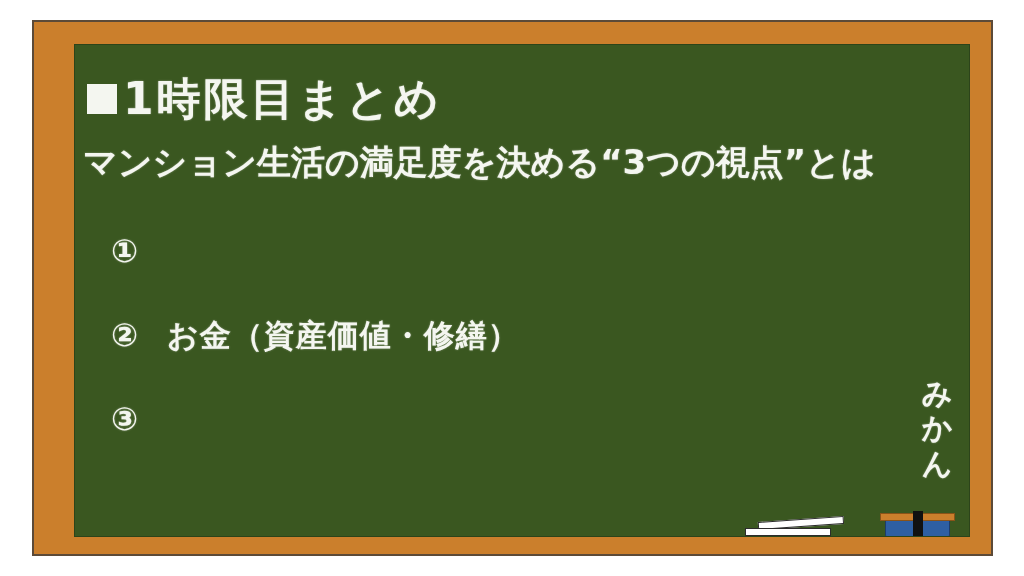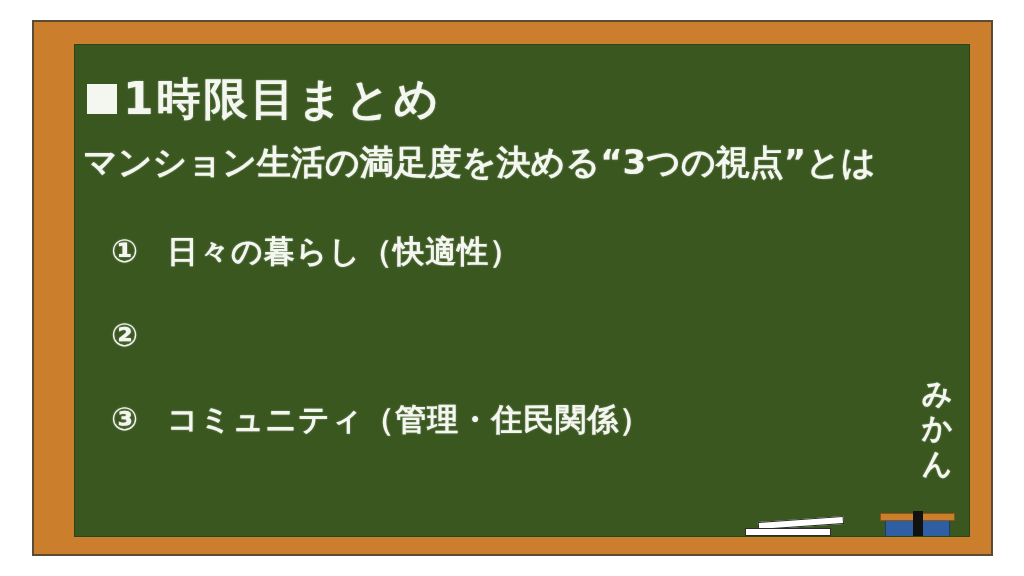--- a/index.html
+++ b/index.html
@@ -218,30 +218,29 @@
       <span class="title-bullet"></span>
       <span class="chalk title-text">1時限目まとめ</span>
     </div>
 
     <div class="chalk subtitle">マンション生活の満足度を決める“3つの視点”とは</div>
 
     <div class="list">
 
       <div class="list-item">
         <span class="chalk list-marker">①</span>
-        <span class="chalk list-label">日々の暮らし（快適性）</span>
       </div>
 
       <div class="list-item">
         <span class="chalk list-marker">②</span>
+        <span class="chalk list-label">お金（資産価値・修繕）</span>
       </div>
 
       <div class="list-item">
         <span class="chalk list-marker">③</span>
-        <span class="chalk list-label">コミュニティ（管理・住民関係）</span>
       </div>
 
     </div>
 
     <div class="chalk signature">みかん</div>
 
     <div class="chalk-stick chalk-stick-a"></div>
     <div class="chalk-stick chalk-stick-b"></div>
 
     <div class="eraser">

